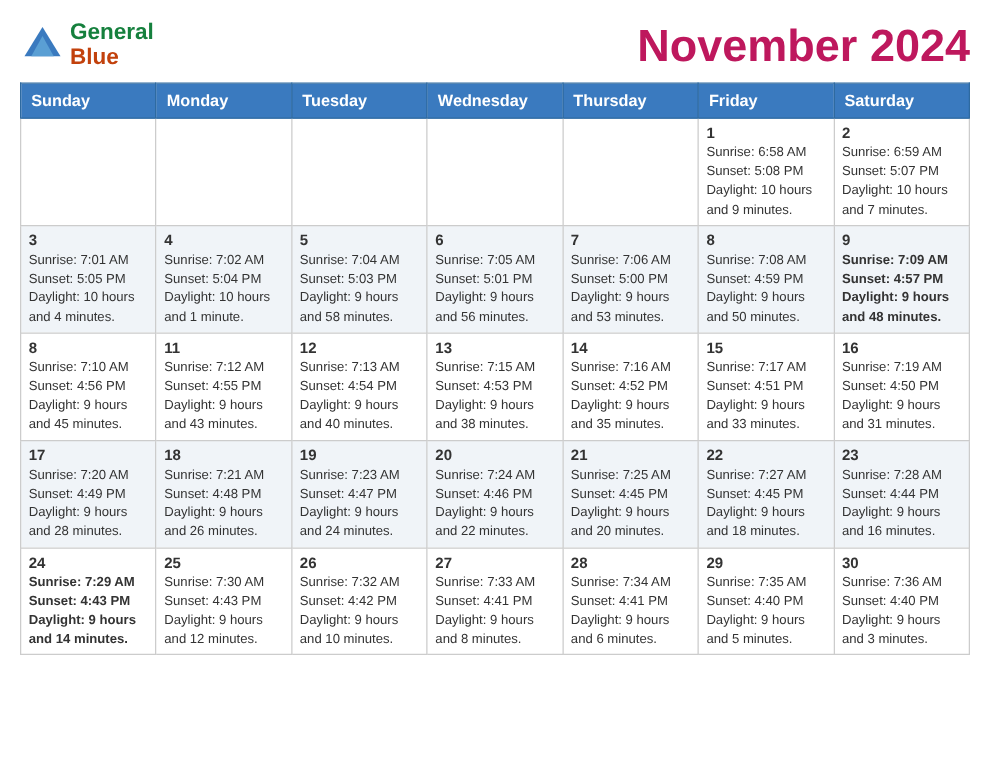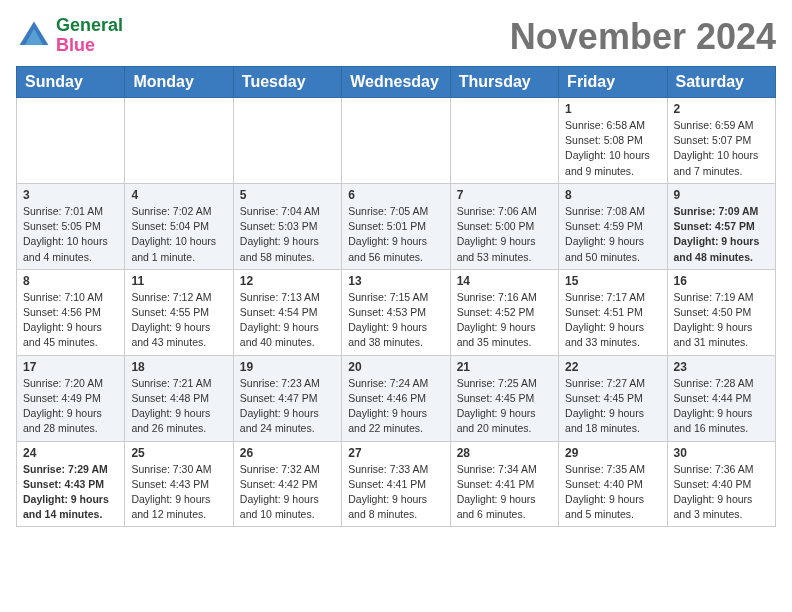--- a/index.html
+++ b/index.html
@@ -22,47 +22,47 @@
       gap: 4px;
     }
     .logo-text {
       display: flex;
       flex-direction: column;
       font-weight: bold;
       font-size: 18px;
       line-height: 1.1;
     }
     .logo-text span:first-child { color: #15803d; }
-    .logo-text span:last-child { color: #ec4899; }
+    .logo-text span:last-child { color: #c2410c; }
     .logo-icon {
       width: 36px;
       height: 36px;
     }
     .title-block {
       text-align: right;
     }
     .month-title {
       font-size: 36px;
       font-weight: bold;
-      color: #737373;
+      color: #be185d;
     }
     .location {
       font-size: 15px;
       color: #555;
       margin-top: 2px;
     }
     .calendar {
       width: 100%;
       border-collapse: collapse;
       border: 1px solid #ccc;
     }
     .calendar th {
       background-color: #3a7abf;
       color: #fff;
-      font-size: 16px;
+      font-size: 13px;
       padding: 6px 8px;
       text-align: left;
       border: 1px solid #2e6aa0;
     }
     .calendar td {
       vertical-align: top;
       border: 1px solid #ccc;
       padding: 4px 6px;
       font-size: 10.5px;
       color: #333;

